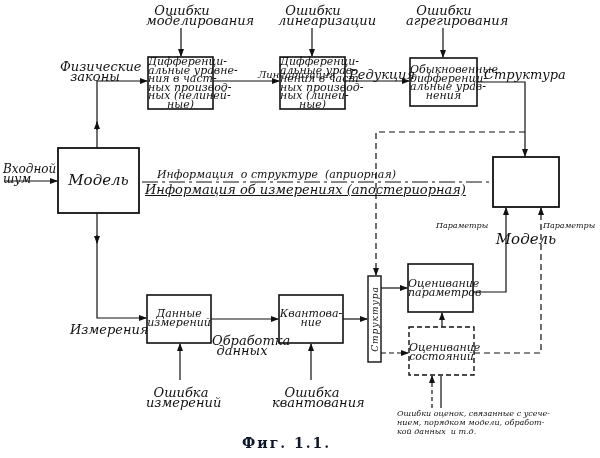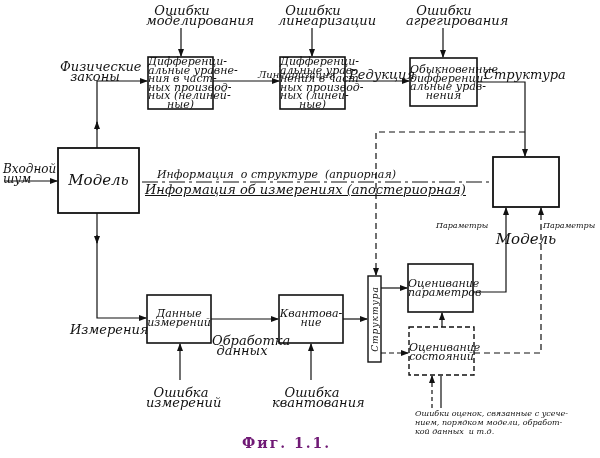--- a/index.html
+++ b/index.html
@@ -2,21 +2,21 @@
 <html><head>
 <meta charset="utf-8">
 <style>
   html, body { margin: 0; padding: 0; background: #ffffff; }
   body { width: 600px; height: 458px; overflow: hidden; position: relative; }
   #diagram { position: absolute; left: 0; top: 0; width: 600px; height: 458px; }
   .lbl { position: absolute; font-family: "DejaVu Serif", serif; font-style: italic; color: #111; font-size: 13px; line-height: 10px; white-space: pre; }
   .lbl.c { text-align: center; }
   .box-text { position: absolute; font-family: "DejaVu Serif", serif; font-style: italic; color: #111; font-size: 11px; line-height: 8.5px; text-align: center; white-space: pre; }
   .big { font-size: 15px; line-height: 18px; }
-  .caption { position: absolute; font-family: "DejaVu Serif", serif; font-weight: bold; font-size: 14px; color: #701a75; letter-spacing: 2px; }
+  .caption { position: absolute; font-family: "DejaVu Serif", serif; font-weight: bold; font-size: 14px; color: #0f172a; letter-spacing: 2px; }
   .vert { position: absolute; font-family: "DejaVu Serif", serif; font-style: italic; font-size: 9px; color: #111; transform: rotate(-90deg); transform-origin: center center; white-space: pre; letter-spacing: 1px; }
 </style>
 </head>
 <body>
 
 <svg id="diagram" viewBox="0 0 600 458" xmlns="http://www.w3.org/2000/svg">
   <defs>
     <marker id="arr" markerWidth="8" markerHeight="6" refX="7" refY="3" orient="auto" markerUnits="userSpaceOnUse">
       <path d="M0,0 L8,3 L0,6 Z" fill="#111"></path>
     </marker>
@@ -115,17 +115,17 @@
 <div class="lbl" style="left:145px;top:185px;font-size:13px;text-decoration:underline;">Информация об измерениях (апостериорная)</div>
 <div class="lbl" style="left:436px;top:221px;font-size:8px;">Параметры</div>
 <div class="lbl" style="left:543px;top:221px;font-size:8px;">Параметры</div>
 <div class="lbl" style="left:70px;top:325px;">Измерения</div>
 <div class="lbl c" style="left:212px;top:336px;width:60px;">Обработка
 данных</div>
 <div class="lbl c" style="left:146px;top:388px;width:70px;">Ошибка
 измерений</div>
 <div class="lbl c" style="left:272px;top:388px;width:80px;">Ошибка
 квантования</div>
-<div class="lbl" style="left:415px;top:409px;font-size:8px;line-height:9px;">Ошибки оценок, связанные с усече-
+<div class="lbl" style="left:397px;top:409px;font-size:8px;line-height:9px;">Ошибки оценок, связанные с усече-
 нием, порядком модели, обработ-
 кой данных  и т.д.</div>
 
 <div class="caption" style="left:242px;top:435px;">Фиг. 1.1.</div>
 
 </body></html>

